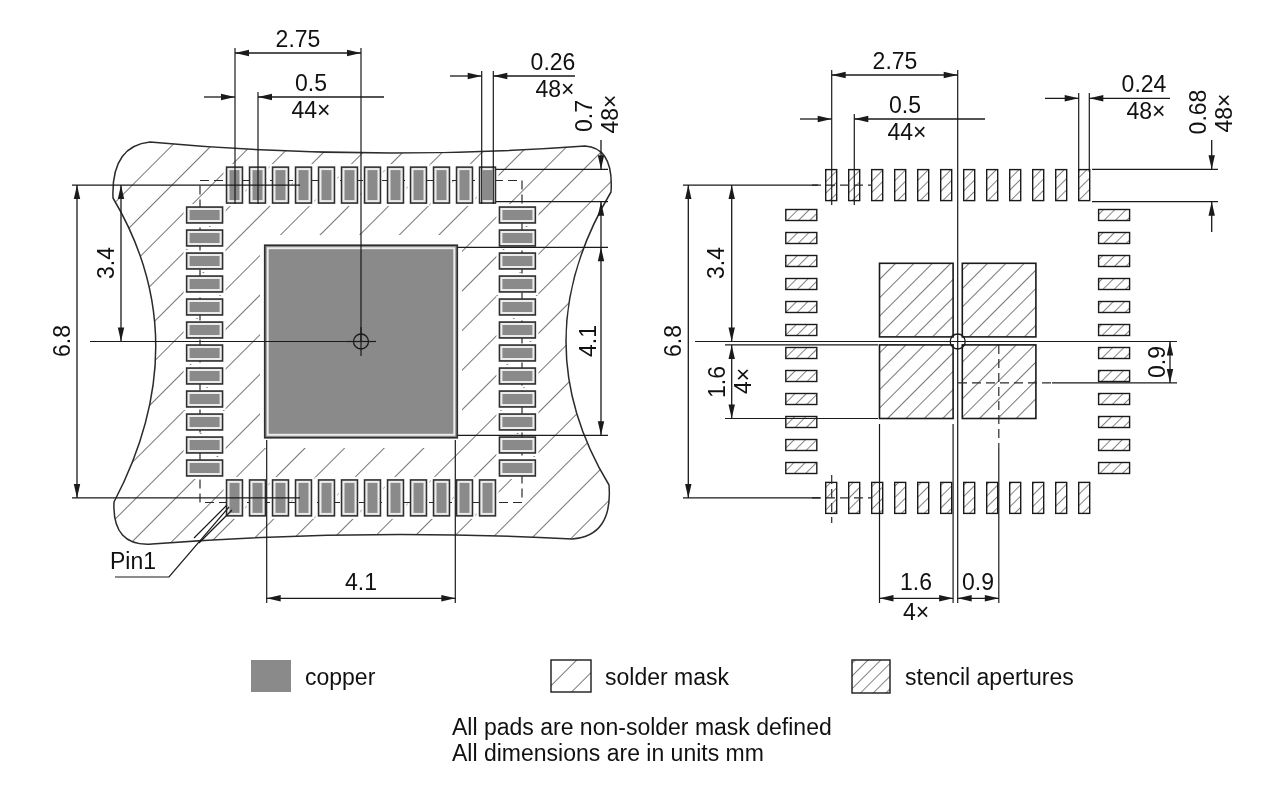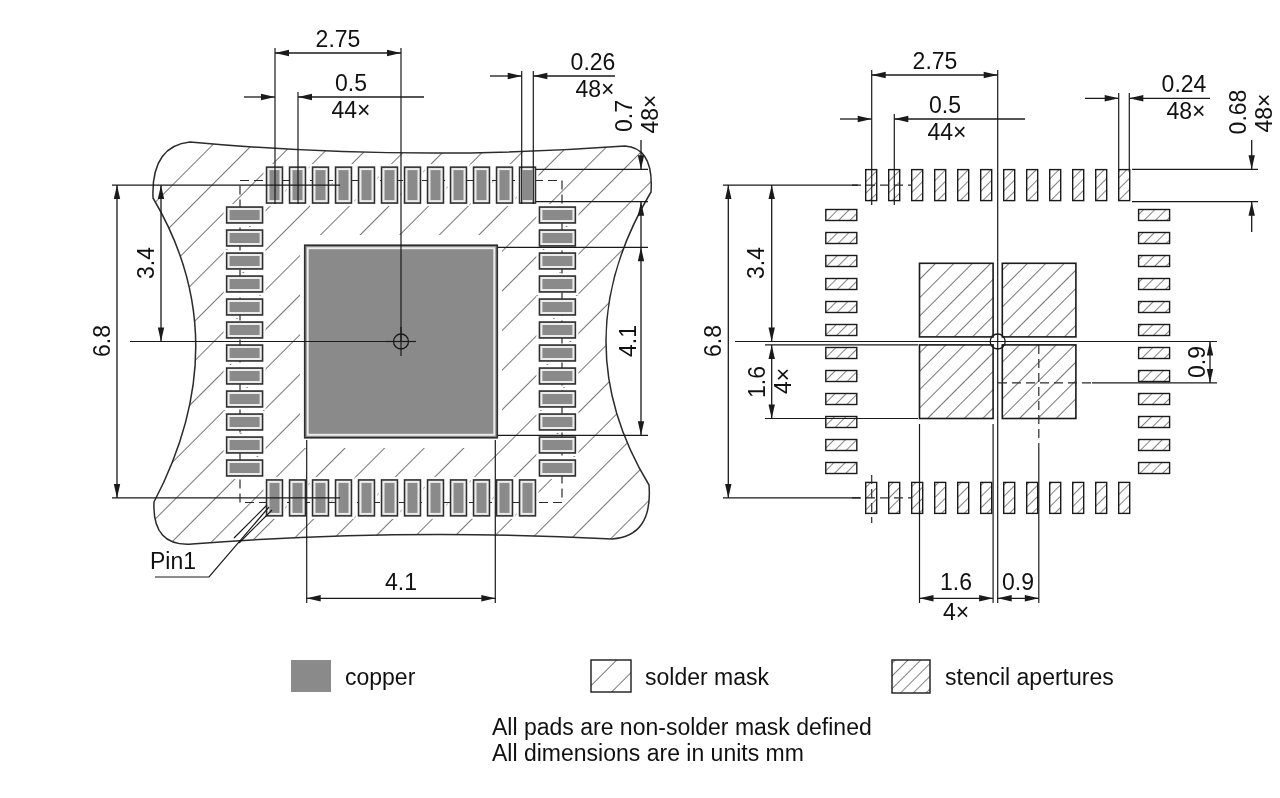--- a/index.html
+++ b/index.html
@@ -1,16 +1,16 @@
 <!DOCTYPE html>
 <html><head>
 <meta charset="utf-8">
 <style>
   html,body{margin:0;padding:0;background:#ffffff;}
-  .page{width:1168px;height:798px;background:#ffffff;position:relative;font-family:"Liberation Sans",sans-serif;padding-left:40px;}
+  .page{width:1168px;height:798px;background:#ffffff;position:relative;font-family:"Liberation Sans",sans-serif;}
   svg{display:block;}
   .dim-text{font-family:"Liberation Sans",sans-serif;font-size:23px;fill:#111111;}
   .note-text{font-family:"Liberation Sans",sans-serif;font-size:23px;fill:#111111;}
   .legend-text{font-family:"Liberation Sans",sans-serif;font-size:23px;fill:#111111;}
   .dimline{stroke:#1a1a1a;stroke-width:1.3;fill:none;}
   .extline{stroke:#1a1a1a;stroke-width:1.2;fill:none;}
   .dashline{stroke:#2a2a2a;stroke-width:1.2;fill:none;stroke-dasharray:9 5;}
   .outline{stroke:#2b2b2b;stroke-width:1.5;fill:none;}
 </style>
 </head>

